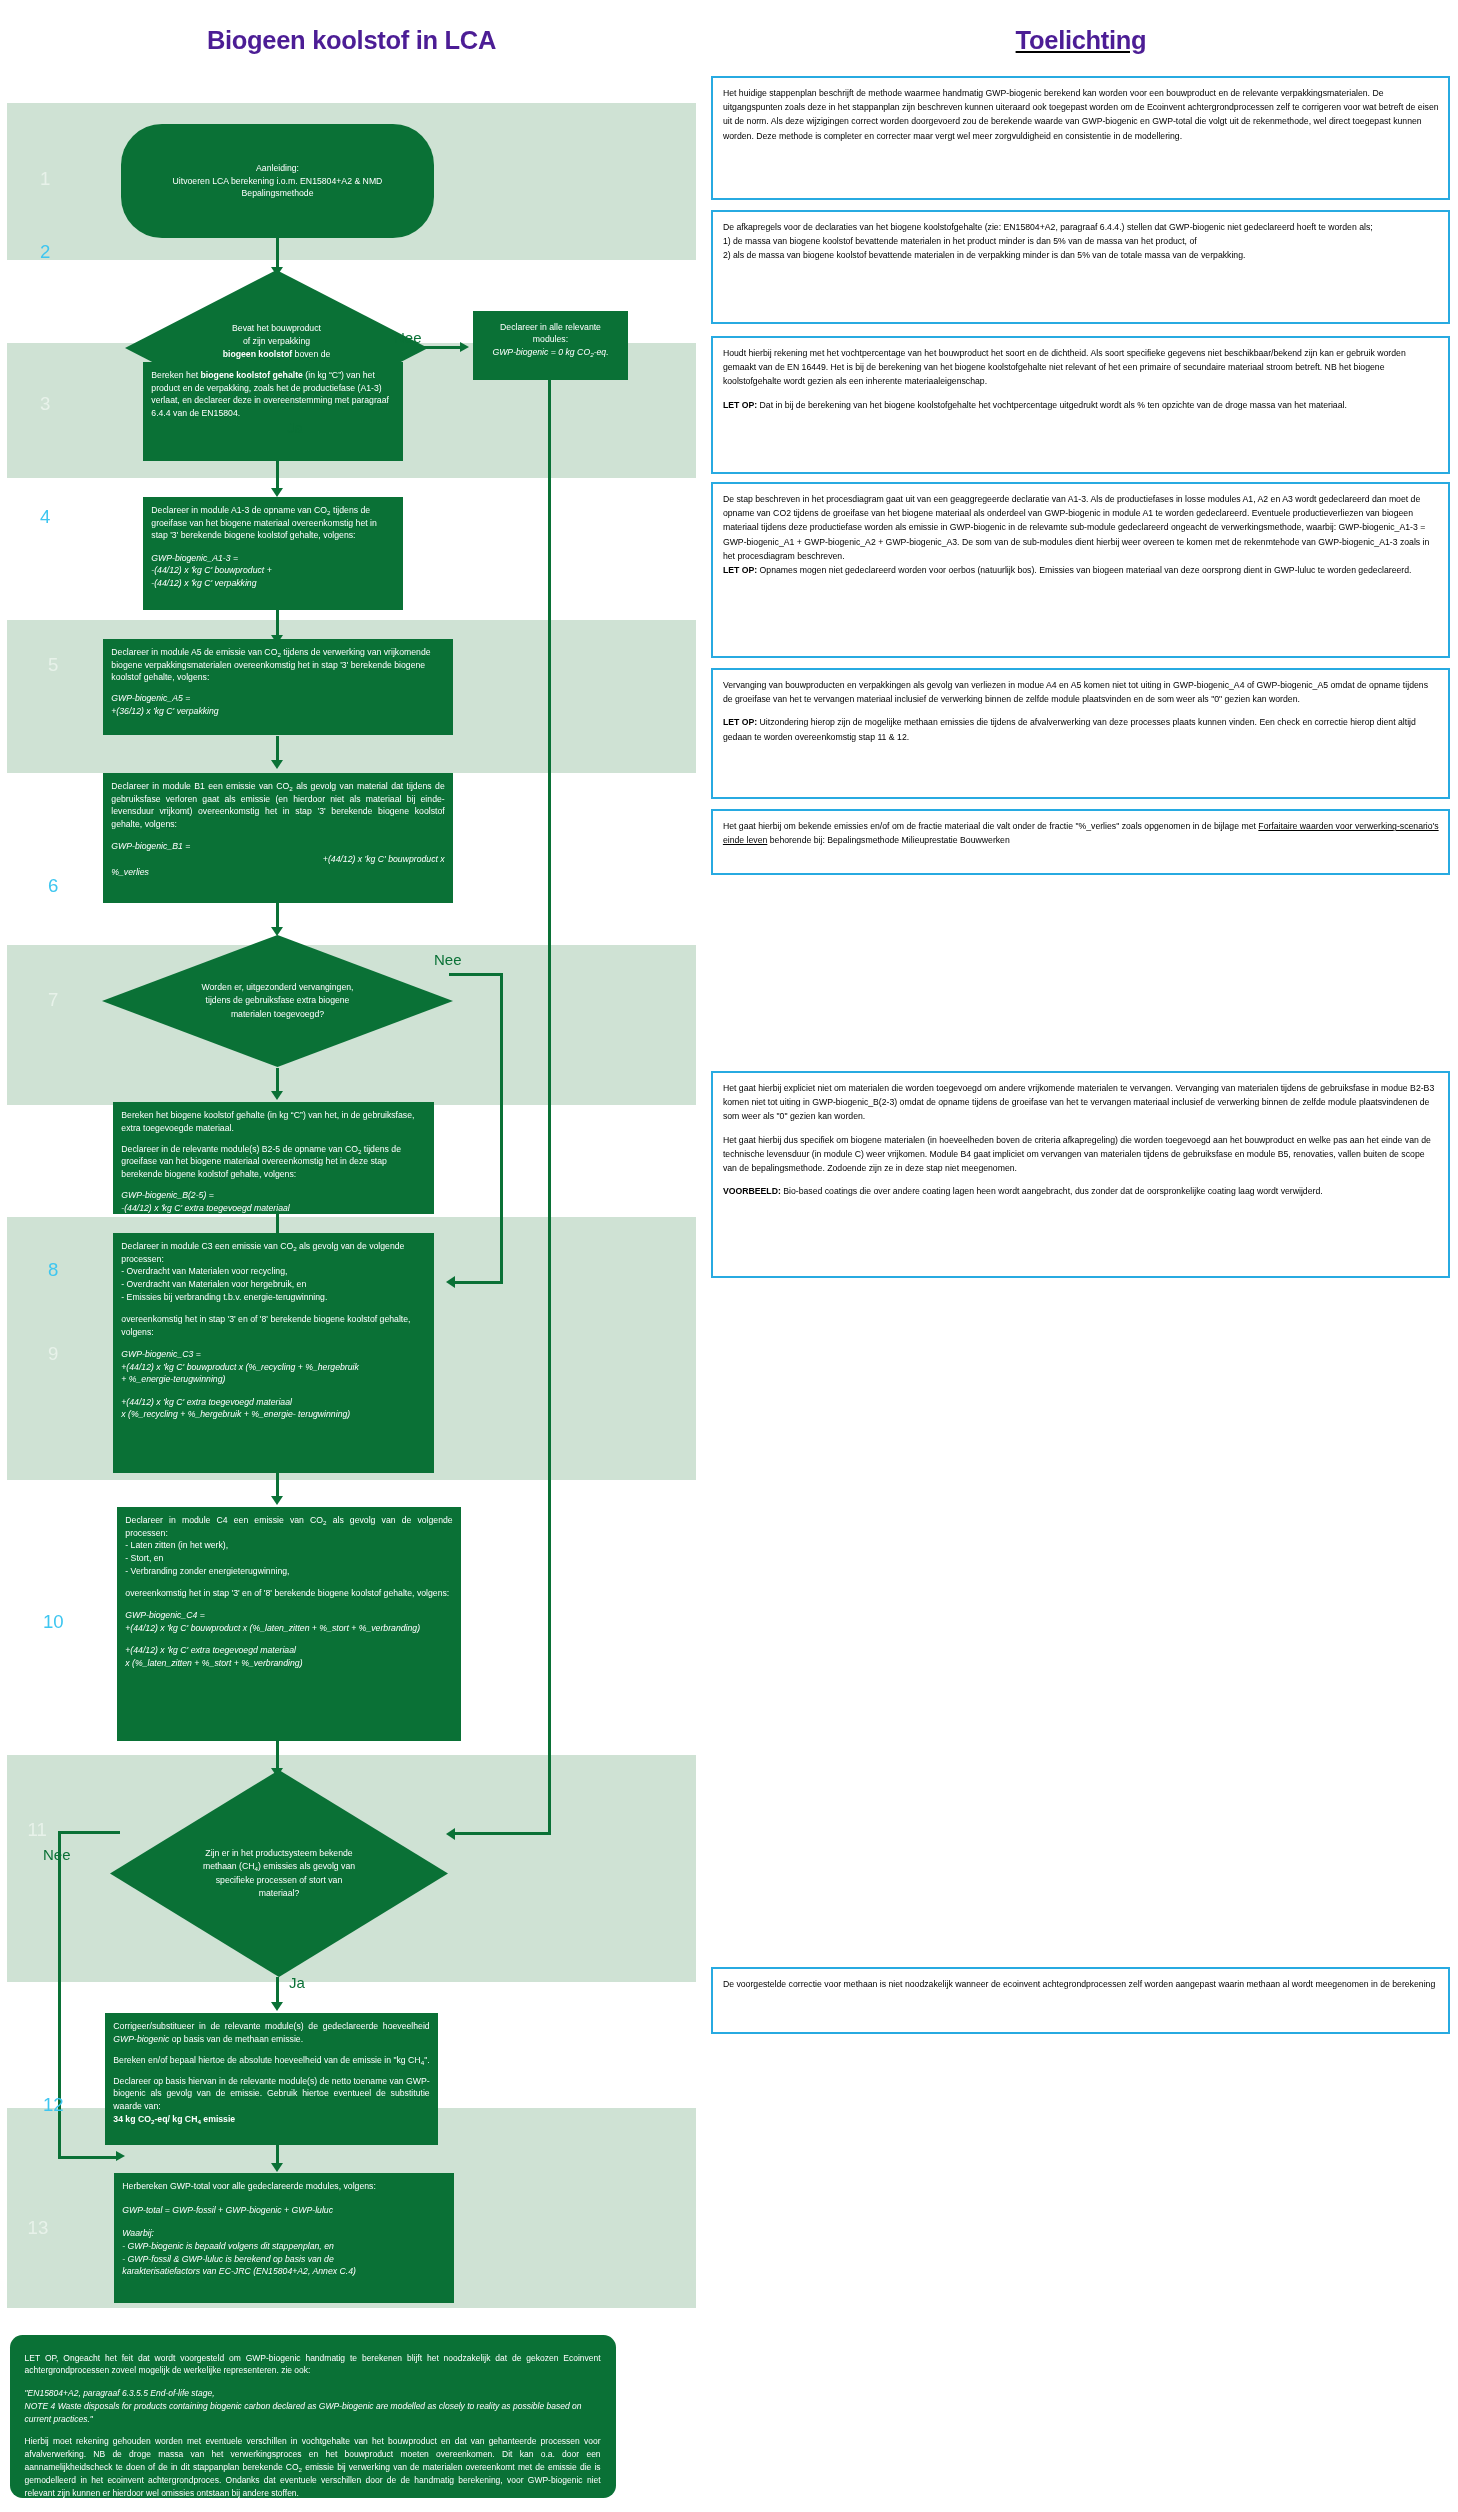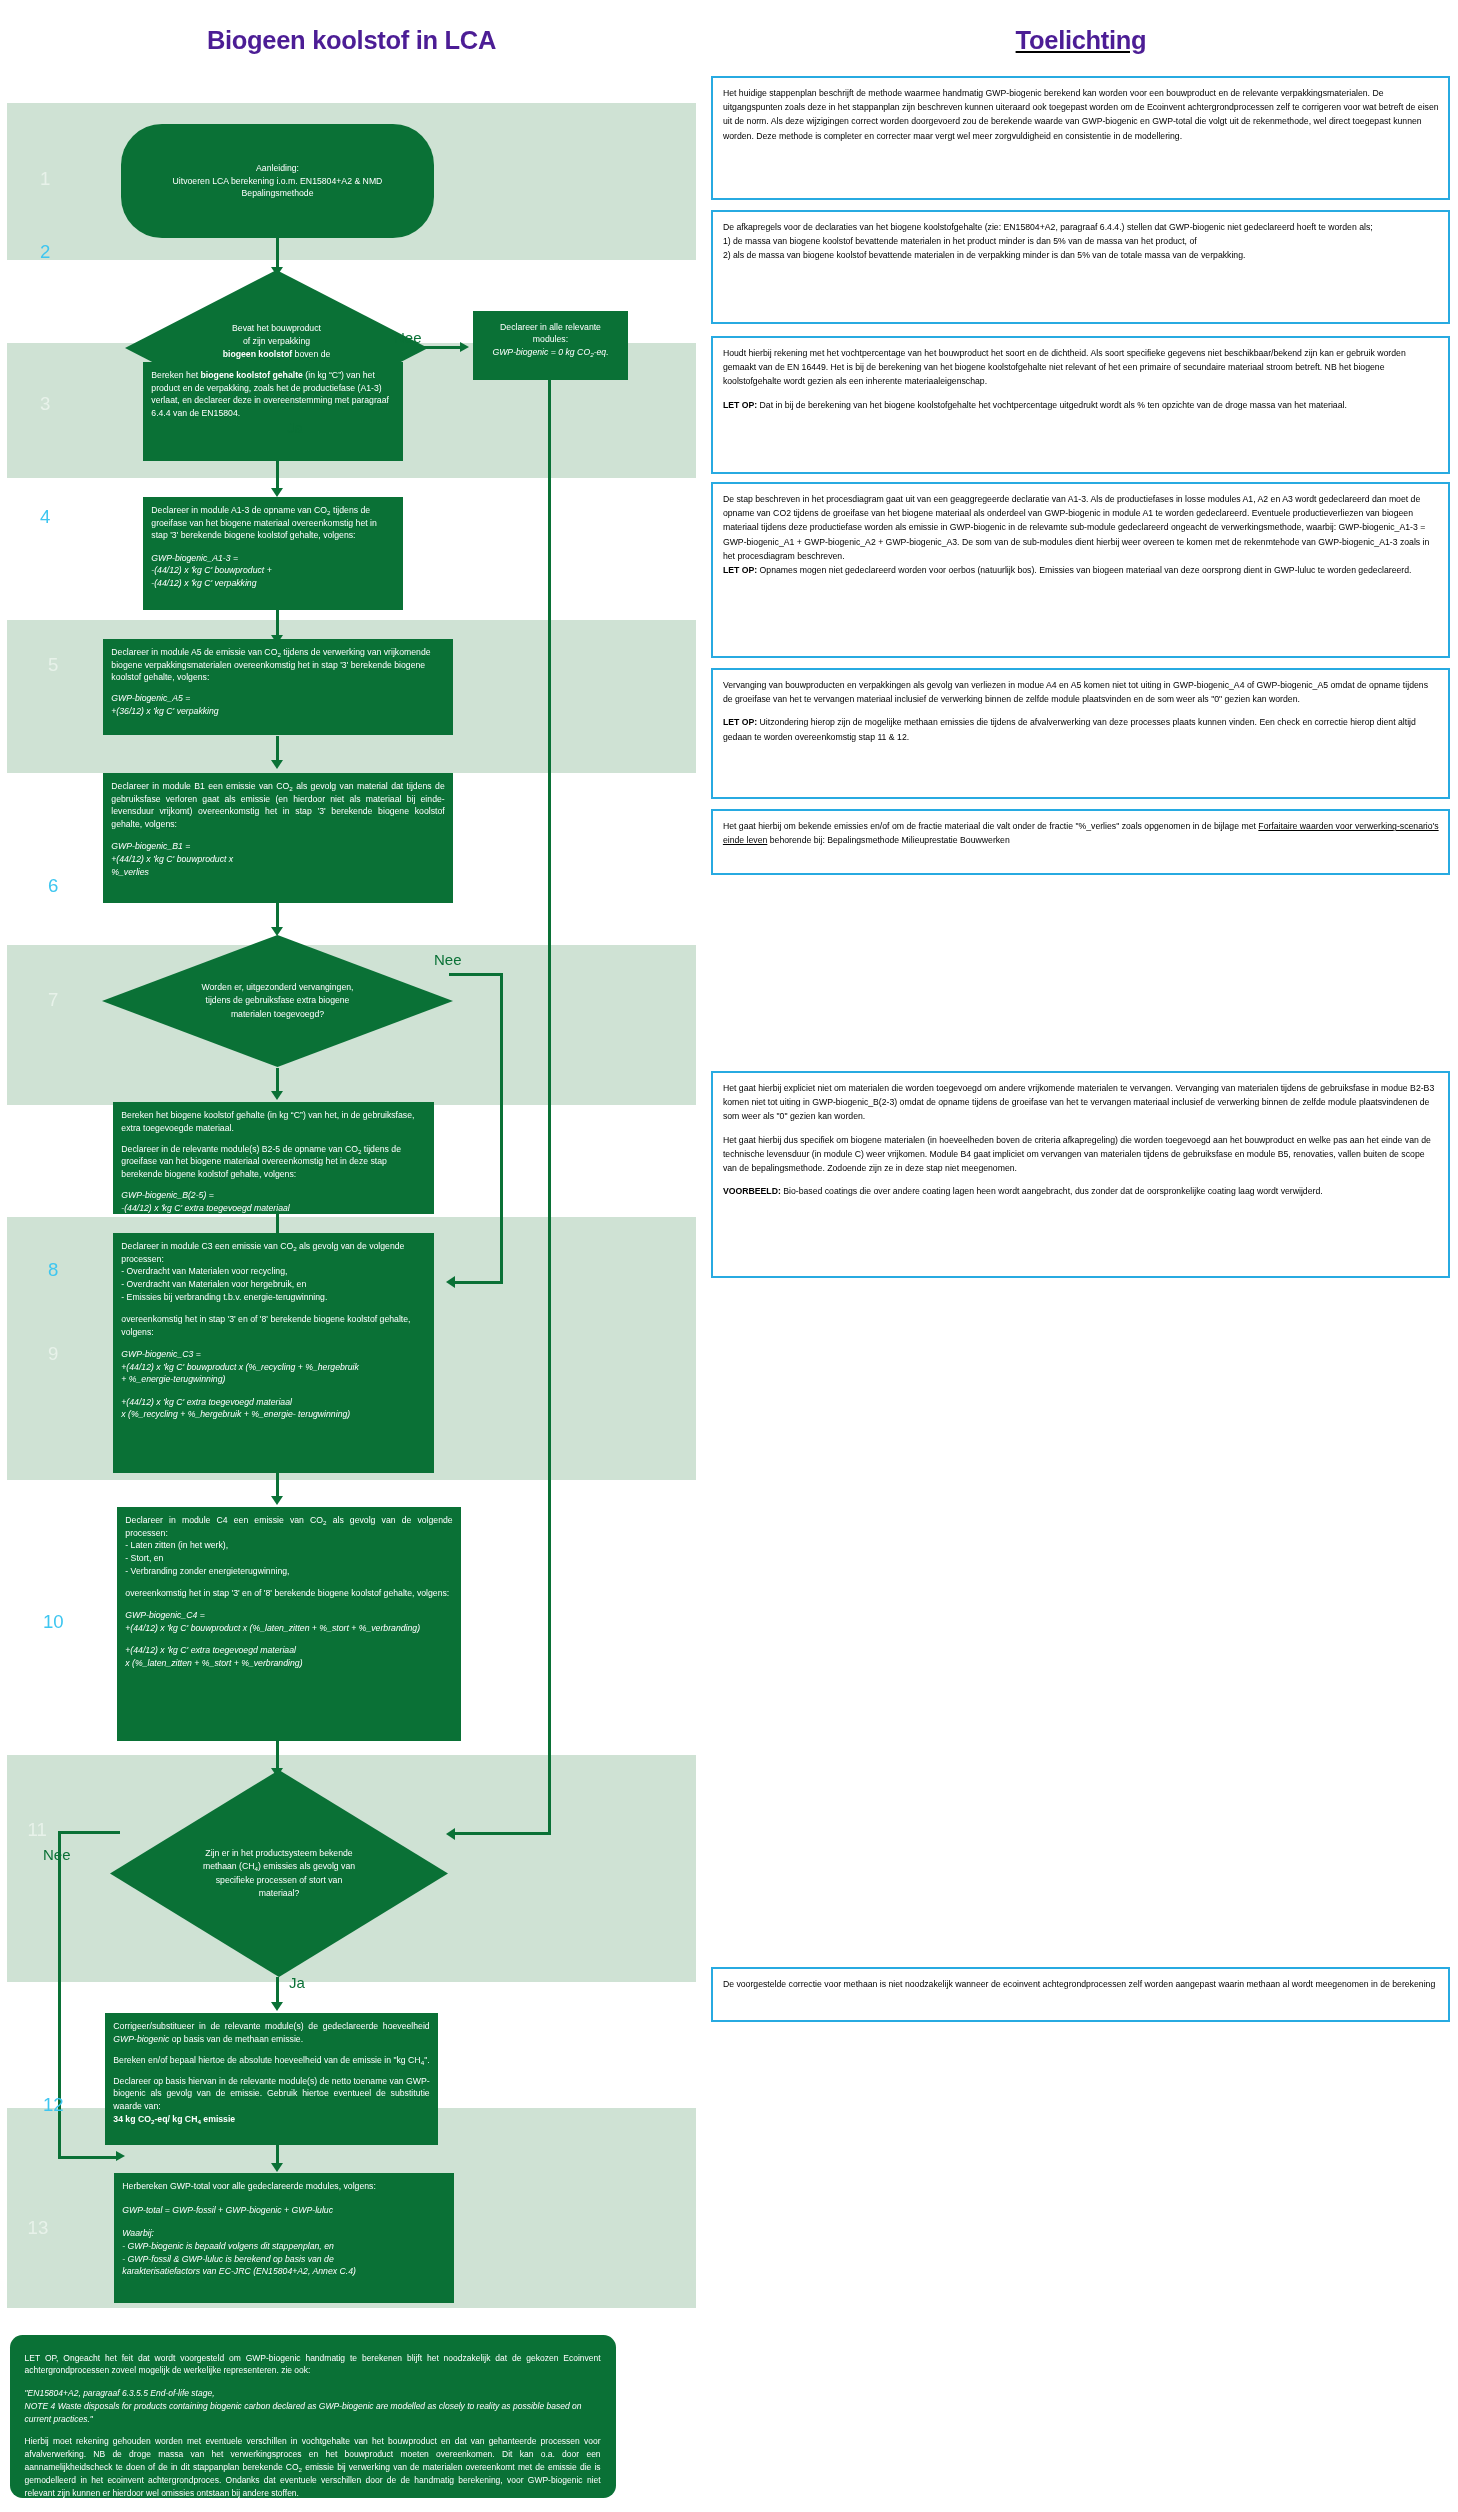--- a/index.html
+++ b/index.html
@@ -231,21 +231,21 @@
     <div class="it">+(36/12) x 'kg C' verpakking</div>
   </div>
   <div class="conn v" style="left:276px; top:736px; height:26px;"></div>
   <div class="arrow-d" style="left:271px; top:760px;"></div>
 
   <div class="step-num" style="left:48px; top:875px;">6</div>
   <div class="node just" style="left:103px; top:773px; width:350px; height:130px;">
     <div>Declareer in module B1 een emissie van CO<sub>2</sub> als gevolg van material dat tijdens de gebruiksfase verloren gaat als emissie (en hierdoor niet als materiaal bij einde-levensduur vrijkomt) overeenkomstig het in stap '3' berekende biogene koolstof gehalte, volgens:</div>
     <div style="height:9.6px;"></div>
     <div class="it" style="text-align:left;">GWP-biogenic_B1 =</div>
-    <div class="it" style="text-align:left;">+(44/12) x 'kg C' bouwproduct x</div>
+    <div class="it" style="text-align:right;">+(44/12) x 'kg C' bouwproduct x</div>
     <div class="it" style="text-align:left;">%_verlies</div>
   </div>
   <div class="conn v" style="left:276px; top:902px; height:26px;"></div>
   <div class="arrow-d" style="left:271px; top:927px;"></div>
 
   <div class="step-num white" style="left:48px; top:989px;">7</div>
   <div class="diamond" style="left:102px; top:935px; width:351px; height:132px;">
     <div class="inner" style="width:68%;">
       <div>Worden er, uitgezonderd vervangingen,</div>
       <div>tijdens de gebruiksfase extra biogene</div>
@@ -398,18 +398,18 @@
   <div class="info" style="top:809px; height:66px;">
     <p><span>Het gaat hierbij om bekende emissies en/of om de fractie materiaal die valt onder de fractie "%_verlies" zoals opgenomen in de bijlage met </span><u>Forfaitaire waarden voor verwerking-scenario's einde leven</u><span> behorende bij: Bepalingsmethode Milieuprestatie Bouwwerken</span></p>
   </div>
 
   <div class="info" style="top:1071px; height:207px;">
     <p>Het gaat hierbij expliciet niet om materialen die worden toegevoegd om andere vrijkomende materialen te vervangen. Vervanging van materialen tijdens de gebruiksfase in modue B2-B3 komen niet tot uiting in GWP-biogenic_B(2-3) omdat de opname tijdens de groeifase van het te vervangen materiaal inclusief de verwerking binnen de zelfde module plaatsvindenen de som weer als "0" gezien kan worden.</p>
     <p>Het gaat hierbij dus specifiek om biogene materialen (in hoeveelheden boven de criteria afkapregeling) die worden toegevoegd aan het bouwproduct en welke pas aan het einde van de technische levensduur (in module C) weer vrijkomen. Module B4 gaat impliciet om vervangen van materialen tijdens de gebruiksfase en module B5, renovaties, vallen buiten de scope van de bepalingsmethode. Zodoende zijn ze in deze stap niet meegenomen.</p>
     <p><b>VOORBEELD:</b><span> Bio-based coatings die over andere coating lagen heen wordt aangebracht, dus zonder dat de oorspronkelijke coating laag wordt verwijderd.</span></p>
   </div>
 
-  <div class="info" style="top:1967px; height:55px;">
+  <div class="info" style="top:1967px; height:67px;">
     <p>De voorgestelde correctie voor methaan is niet noodzakelijk wanneer de ecoinvent achtegrondprocessen zelf worden aangepast waarin methaan al wordt meegenomen in de berekening</p>
   </div>
 
 </div>
 
 
 </body></html>

